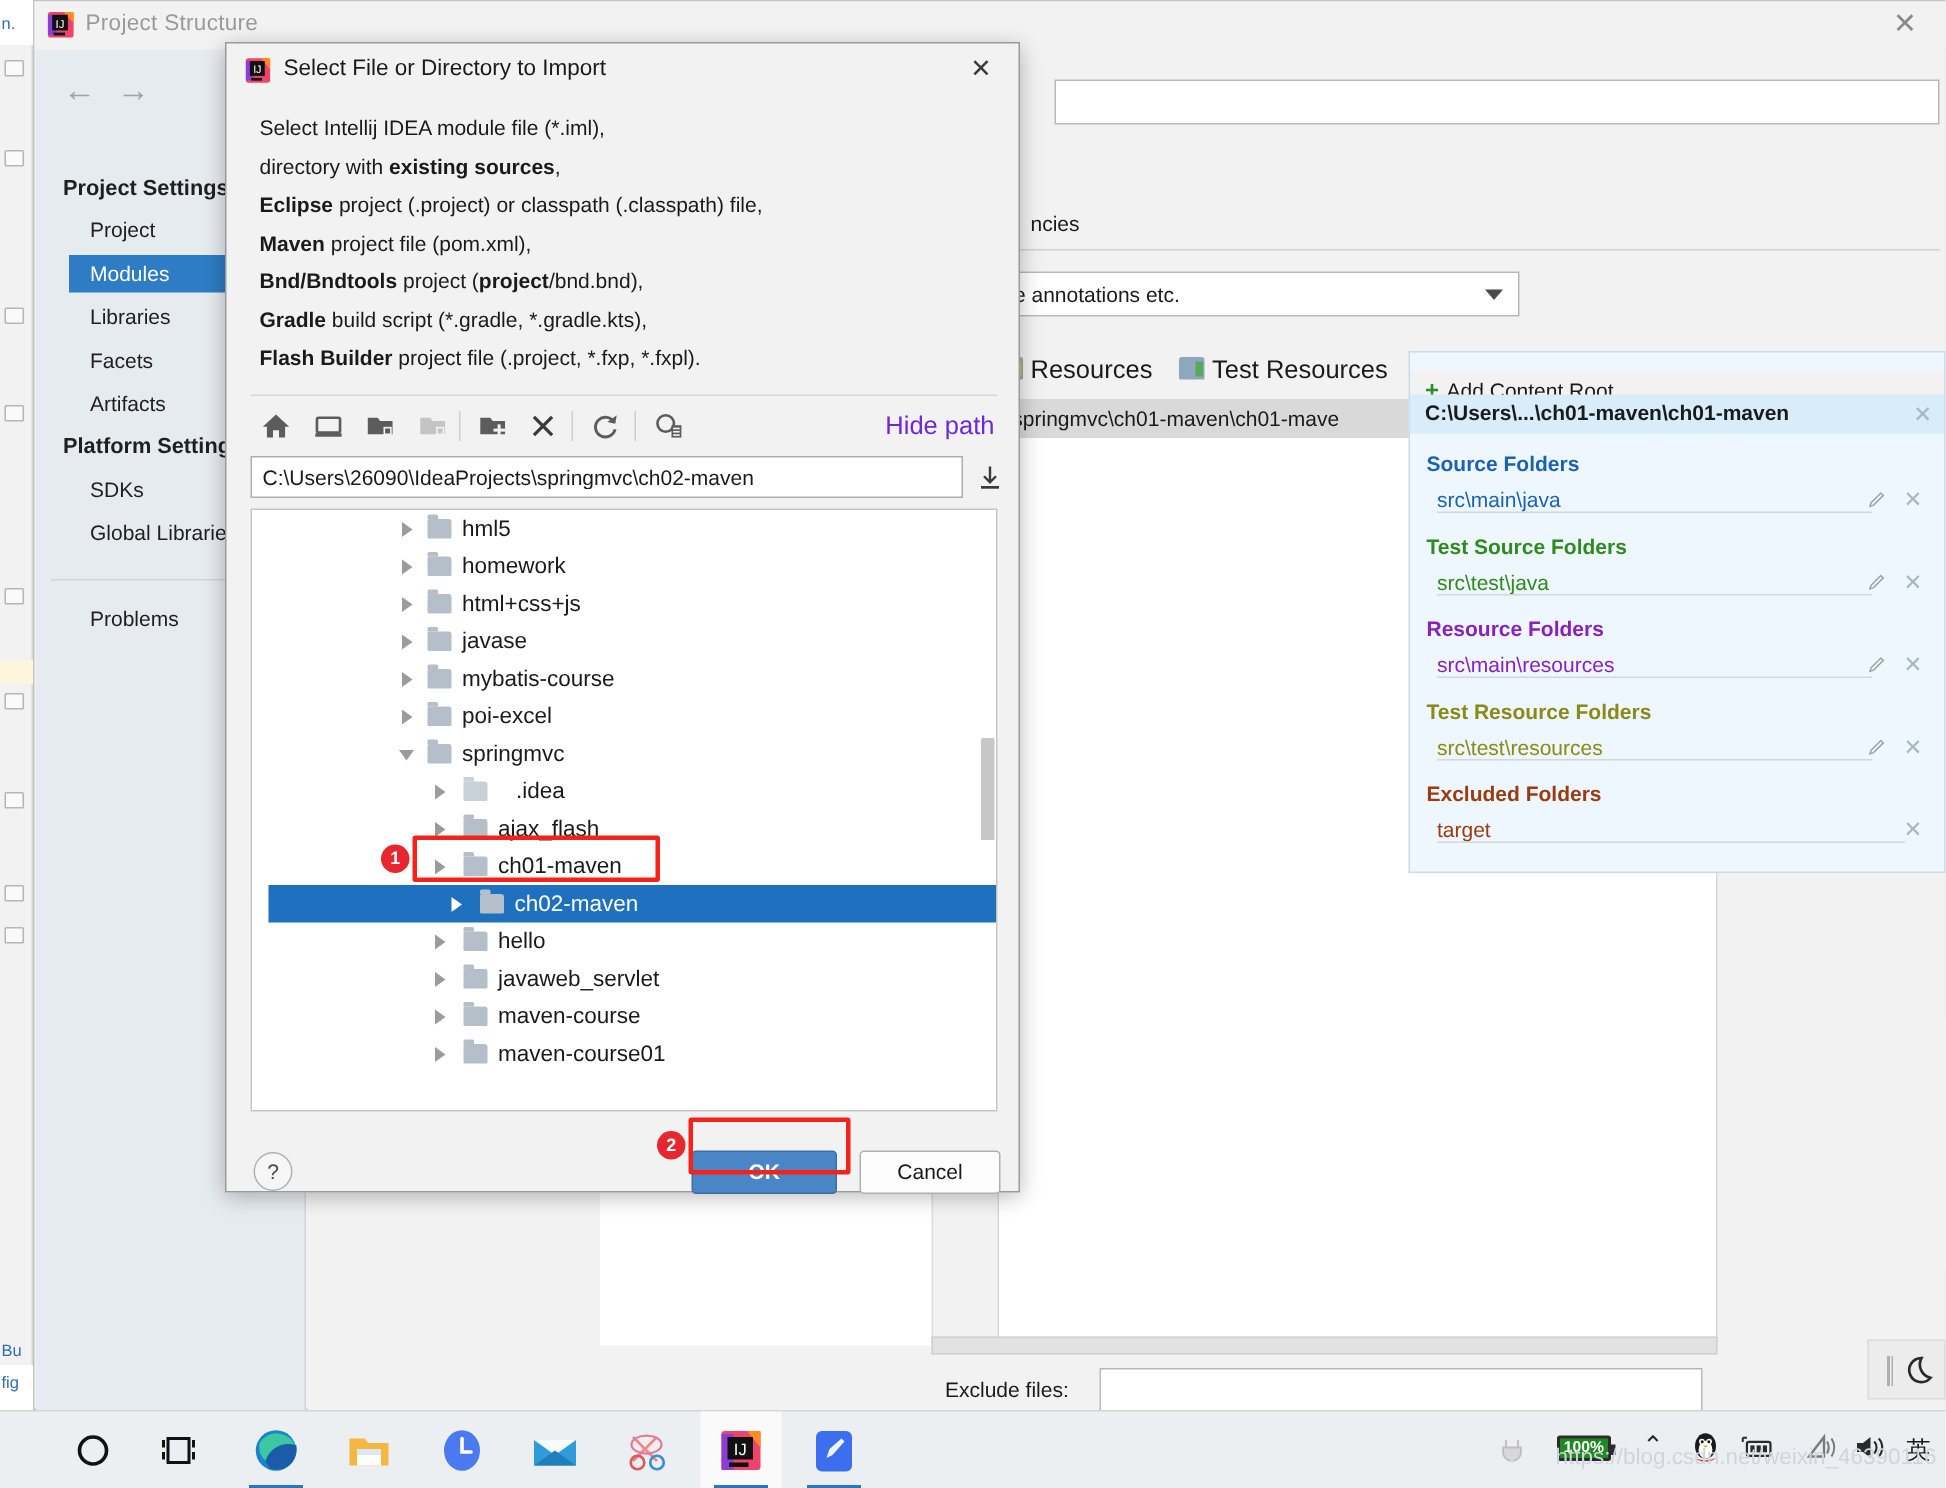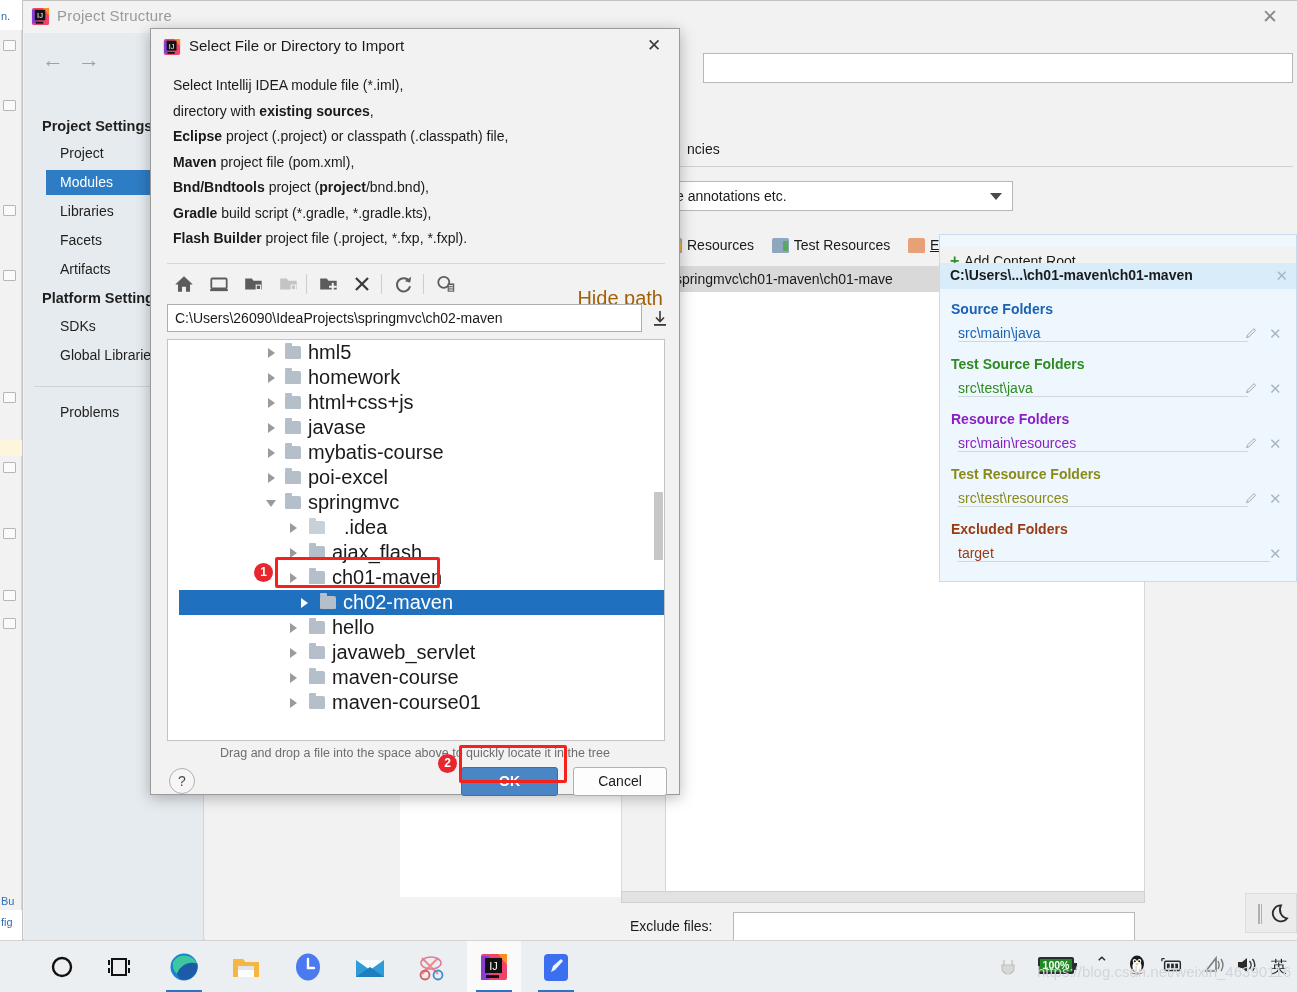--- a/index.html
+++ b/index.html
@@ -68,21 +68,21 @@
   #lang-level {
     position:absolute; left:460px; top:148px; width:348px; height:30px;
     background:#fff; border:1px solid #b8b8b8;
   }
   #lang-level .ll-text { position:absolute; left:10px; top:6px; font-size:14px; color:#1a1a1a; }
   #lang-level .ll-arrow { position:absolute; right:10px; top:11px; width:0;height:0;
       border-left:6px solid transparent;border-right:6px solid transparent;border-top:7px solid #4a4a4a;}
 
   
   #markas { position:absolute; left:460px; top:204px; height:22px; }
-  .markas-btn { position:relative; display:inline-block; margin-right:14px; font-size:14px; color:#1a1a1a; padding-left:22px; }
+  .markas-btn { position:relative; display:inline-block; margin-right:14px; font-size:17px; color:#1a1a1a; padding-left:22px; }
   .mi { position:absolute; left:0; top:1px; width:17px; height:15px; border-radius:2px 2px 1px 1px; }
   .mi.res { background:#8fa7be; }
   .mi.res:after { content:""; position:absolute; right:1px; top:3px; width:5px; height:10px; background:#e8b34a; }
   .mi.tres { background:#8fa7be; }
   .mi.tres:after { content:""; position:absolute; right:1px; top:3px; width:5px; height:10px; background:#5aa95a; }
   .mi.exc { background:#e8a077; }
   .u { text-decoration:underline; }
 
   
   #croot-row {
@@ -138,34 +138,34 @@
   #imp-icon { position:absolute; left:12px; top:9px; width:18px; height:18px; }
   #imp-title { position:absolute; left:38px; top:8px; font-size:15px; color:#1a1a1a; }
   #imp-close { position:absolute; right:12px; top:6px; width:26px; height:22px; text-align:center; line-height:22px; font-size:17px; color:#3a3a3a; }
   #imp-desc { position:absolute; left:22px; top:44px; width:490px; font-size:14px; line-height:25.5px; color:#1a1a1a; }
   #imp-desc b { font-weight:bold; }
   #imp-rule { position:absolute; left:16px; top:234px; width:498px; height:1px; background:#d6d6d6; }
 
   #imp-toolbar { position:absolute; left:0; top:240px; width:528px; height:30px; }
   .tb-ico { position:absolute; top:4px; width:22px; height:22px; }
   .tb-div { position:absolute; top:5px; width:1px; height:20px; background:#cdcdcd; }
-  #hide-path { position:absolute; right:16px; top:18px; font-size:20px; color:#a16207; }
+  #hide-path { position:absolute; right:16px; top:5px; font-size:17px; color:#6d28d9; }
 
   #imp-pathbar { position:absolute; left:16px; top:275px; width:475px; height:28px; background:#fff; border:1px solid #aeaeae; }
   #imp-pathbar input {
     width:100%; height:100%; border:0; outline:none; padding:0 7px; background:transparent;
     font-family:"Liberation Sans",sans-serif; font-size:14px; color:#1a1a1a;
   }
   #imp-pathdrop { position:absolute; left:498px; top:277px; width:22px; height:24px; }
 
   #imp-tree {
     position:absolute; left:16px; top:310px; width:498px; height:402px;
     background:#ffffff; border:1px solid #c4c4c4; overflow:hidden;
   }
-  .tr-row { position:relative; height:25px; line-height:25px; white-space:nowrap; font-size:20px; }
+  .tr-row { position:relative; height:25px; line-height:25px; white-space:nowrap; font-size:15px; }
   .tr-row.sel { background:#1f71c0; color:#ffffff;margin-left:11px; }
   .tw { position:absolute; width:12px; height:25px; }
   .tw i { position:absolute; left:2px; top:8px; width:0;height:0;
           border-top:5px solid transparent;border-bottom:5px solid transparent;border-left:7px solid #9b9b9b;}
   .tw.open i { left:0; top:10px; border-left:5px solid transparent;border-right:5px solid transparent;border-top:7px solid #9b9b9b; border-bottom:0;}
   .tr-row.sel .tw i { border-left-color:#ffffff; }
   .fi { position:absolute; top:6px; width:16px; height:13px; background:#b4bfc9; border-radius:1px 2px 1px 1px; }
   .fi:before { content:""; position:absolute; left:0; top:-3px; width:7px; height:3px; background:#b4bfc9; border-radius:1px 1px 0 0; }
   .fi.dim { background:#c9d1d8; }
   .fi.dim:before { background:#c9d1d8; }
@@ -539,21 +539,20 @@
     <div class="tr-row">
       <span class="tw" style="left:120px">
           <i></i>
         </span>
       <span class="fi" style="left:141px"></span>
       <span class="tlabel" style="left:164px">maven-course01</span>
     </div>
     <div id="tree-scroll-thumb"></div>
   </div>
 
-  <div id="imp-hint">Drag and drop a file into the space above to quickly locate it in the tree</div>
 
   <div id="imp-footer">
     <div id="help-btn">?</div>
     <div id="ok-btn">OK</div>
     <div id="cancel-btn">Cancel</div>
   </div>
 </div>
 
 <div class="anno-box" style="left:275px;top:557px;width:165px;height:31px;"></div>
 <div class="anno-badge" style="left:254px;top:563px;">1</div>

